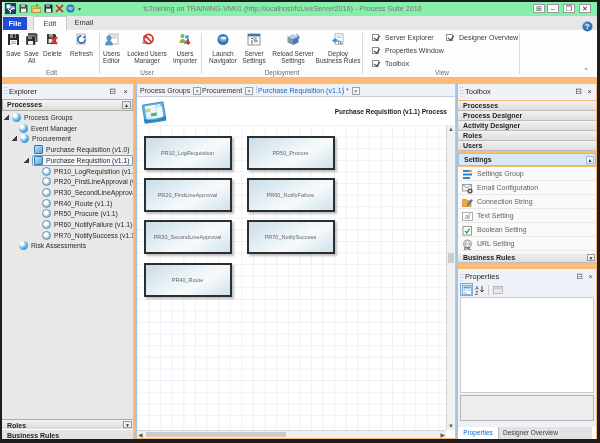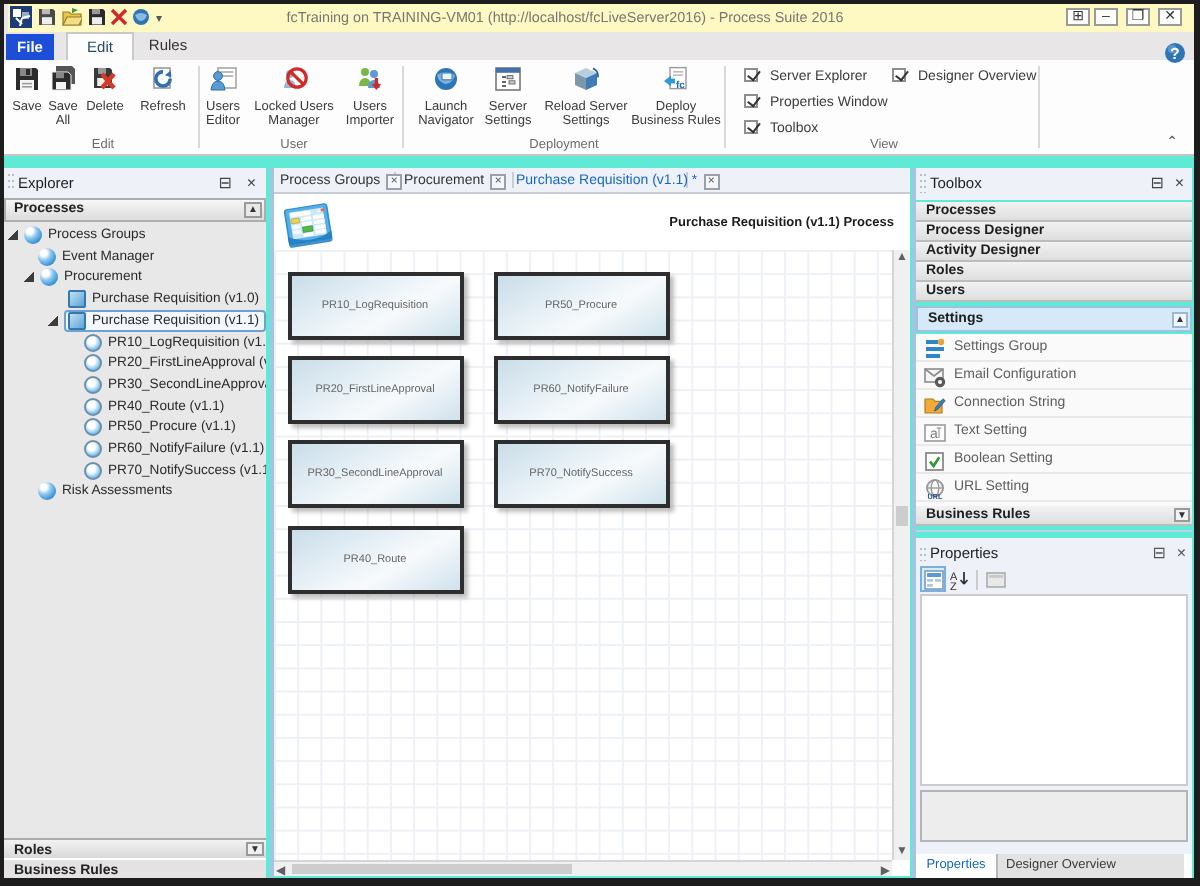--- a/index.html
+++ b/index.html
@@ -1,40 +1,40 @@
 <!DOCTYPE html>
 <html><head>
 <meta charset="utf-8">
 <style>
   * { margin:0; padding:0; box-sizing:border-box; }
   html,body { width:600px; height:443px; overflow:hidden; }
   body { font-family:"Liberation Sans", sans-serif; background:#1d1d1d; position:relative; }
   .abs { position:absolute; }
   #win { position:absolute; left:2px; top:2px; right:3px; bottom:4px; background:#e8e6e7; }
   
-  #titlebar { position:absolute; left:2px; top:0; right:0; height:14px; background:#fef9c3; }
+  #titlebar { position:absolute; left:2px; top:0; right:0; height:14px; background:#86efac; }
   #title-text { position:absolute; left:0; right:36px; top:2px; text-align:center; font-size:7.2px; color:#7a7672; }
   
   .winbtn { position:absolute; top:2px; width:12px; height:9px; background:#fdfdfd; border:1px solid #9a9a9a; font-size:7px; color:#333; text-align:center; line-height:7px; }
   
   #tabrow { position:absolute; left:0; top:14px; right:0; height:14px; background:#e8e6e7; }
   #tab-file { position:absolute; left:1px; top:1px; width:24px; height:13px; background:#1d4ed8; color:#fff; font-size:7.5px; font-weight:bold; text-align:center; line-height:13px; }
   #tab-home { position:absolute; left:31px; top:0px; width:34px; height:14px; background:#fdfdfd; border:1px solid #c9c9c9; border-bottom:none; color:#2b4a6b; font-size:7.5px; text-align:center; line-height:13px; }
   #tab-site { position:absolute; left:67px; top:0px; width:30px; height:14px; color:#333; font-size:7.5px; text-align:center; line-height:14px; }
   
   #ribbon { position:absolute; left:0; top:28px; right:0; height:48px; background:#fdfdfd; border-bottom:1px solid #c6c6c6; }
   .rsep { position:absolute; top:3px; bottom:3px; width:1px; background:#d9d9d9; }
   .rbtn { position:absolute; top:3px; text-align:center; font-size:6.5px; color:#3b3b3b; line-height:7px; white-space:nowrap; }
   .rbtn svg { display:block; margin:0 auto 4px auto; }
   .rgrouplabel { position:absolute; bottom:1px; font-size:6.5px; color:#6b6b6b; text-align:center; }
   .cbrow { position:absolute; font-size:7px; color:#3b3b3b; }
   .cb { display:inline-block; width:7px; height:7px; background:#fff; border:1px solid #8e8e8e; vertical-align:-1px; position:relative; margin-right:6px; }
   .cb:after { content:""; position:absolute; left:1.5px; top:-1px; width:2.6px; height:5px; border:solid #333; border-width:0 1.3px 1.3px 0; transform:rotate(38deg); }
   
-  #main { position:absolute; left:0; top:76px; right:0; bottom:0; background:#5eead4; }
+  #main { position:absolute; left:0; top:76px; right:0; bottom:0; background:#fdba74; }
   
   #leftpanel { position:absolute; left:0; top:6px; width:131px; bottom:0; background:#e9e8e8; overflow:hidden; }
   #exp-head { position:absolute; left:0; top:0; right:0; height:15px; background:#eef2f8; font-size:7.5px; color:#1e1e1e; line-height:15px; padding-left:7px; background-image:repeating-linear-gradient(to bottom, #b8bcc4 0 1px, transparent 1px 3px), repeating-linear-gradient(to bottom, #b8bcc4 0 1px, transparent 1px 3px); background-size:1px 60%, 1px 60%; background-position:2px 3px, 4px 3px; background-repeat:no-repeat; }
   #proc-bar { position:absolute; left:0; top:15px; right:0; height:12px; background:linear-gradient(#f6f6f6,#dcdcdc); border:1px solid #adadad; font-size:7px; font-weight:bold; color:#222; line-height:10px; padding-left:4px; }
   #tree { position:absolute; left:0; top:27px; right:0; bottom:20px; background:#e9e8e8; font-size:6.8px; color:#2a2a2a; }
   .trow { position:absolute; height:11px; line-height:11px; white-space:nowrap; display:flex; align-items:center; }
   .texp { display:inline-block; width:5px; height:5px; margin-right:3px; background:linear-gradient(to bottom right, transparent 48%, #3c3c3c 48%); flex:none; }
   .ticon { display:inline-block; width:9px; height:9px; margin-right:3px; flex:none; border-radius:50%; }
   .ticon.g { background:radial-gradient(circle at 32% 28%, #ffffff 18%, #8ec8ef 40%, #3b95d4 72%, #1f6fae 100%); }
   .ticon.b { border-radius:1px; background:linear-gradient(135deg,#bfe0f5,#5da4d4); border:1px solid #3379ad; }
@@ -114,21 +114,21 @@
       <circle cx="4" cy="3.5" r="2.2" fill="#6ba0d4" opacity=".7"></circle>
       <text x="5.5" y="8.4" font-size="8" font-weight="bold" fill="#fff" text-anchor="middle" font-family="Liberation Sans">?</text>
     </svg>
   <div class="winbtn" style="right:52px;">⊞</div>
   <div class="winbtn" style="right:38px;">–</div>
   <div class="winbtn" style="right:22px;">❒</div>
   <div class="winbtn" style="right:6px;">✕</div>
   <div id="tabrow">
     <div id="tab-file">File</div>
     <div id="tab-home">Edit</div>
-    <div id="tab-site">Rules</div>
+    <div id="tab-site">Email</div>
   </div>
   <div id="ribbon">
 
     <div class="rbtn" style="left:1px;width:21px;">
       <svg width="13" height="13" viewBox="0 0 13 13">
           <path d="M1 1h10l1 1v10H1z" fill="#2b2b2b"></path>
           <rect x="3" y="1" width="6" height="4" fill="#888"></rect>
           <rect x="6" y="1.5" width="2" height="3" fill="#2b2b2b"></rect>
           <rect x="3" y="7" width="7" height="5" fill="#f5f5f5"></rect>
           <rect x="4" y="8.4" width="5" height="0.8" fill="#999"></rect>

